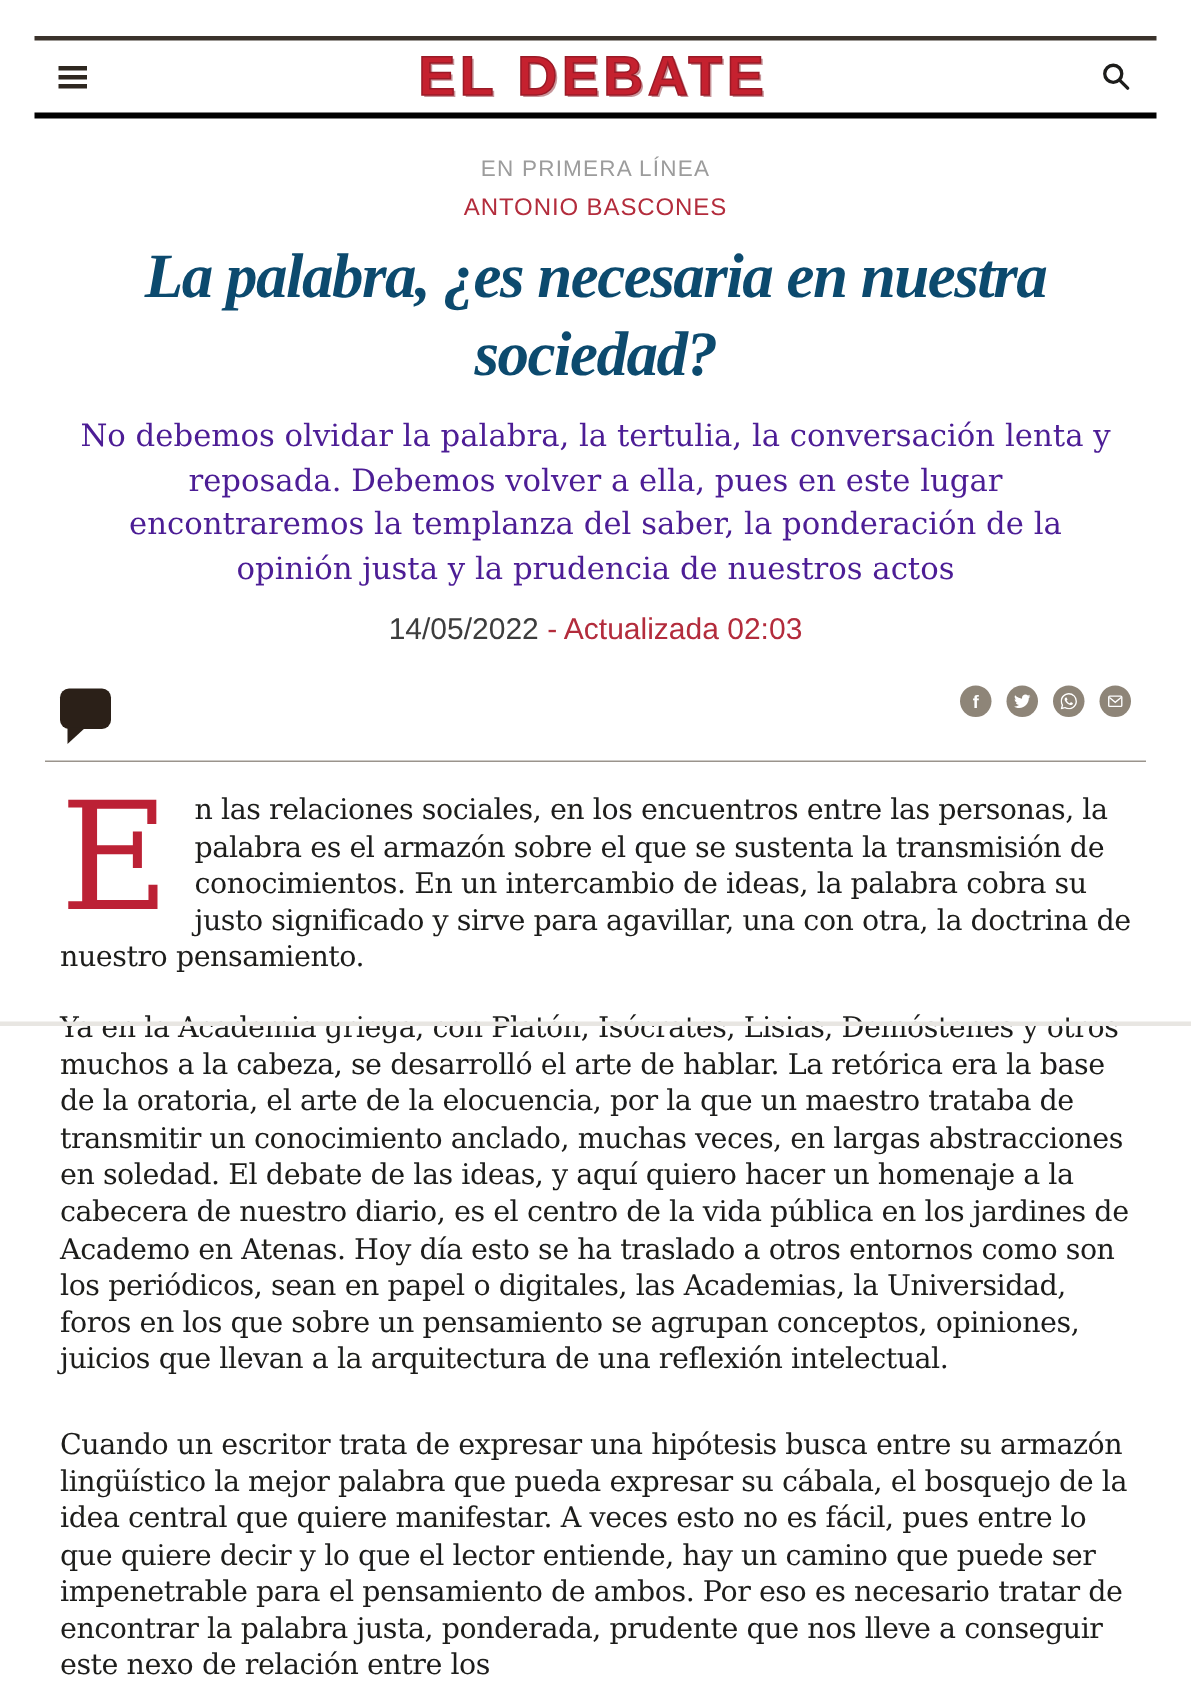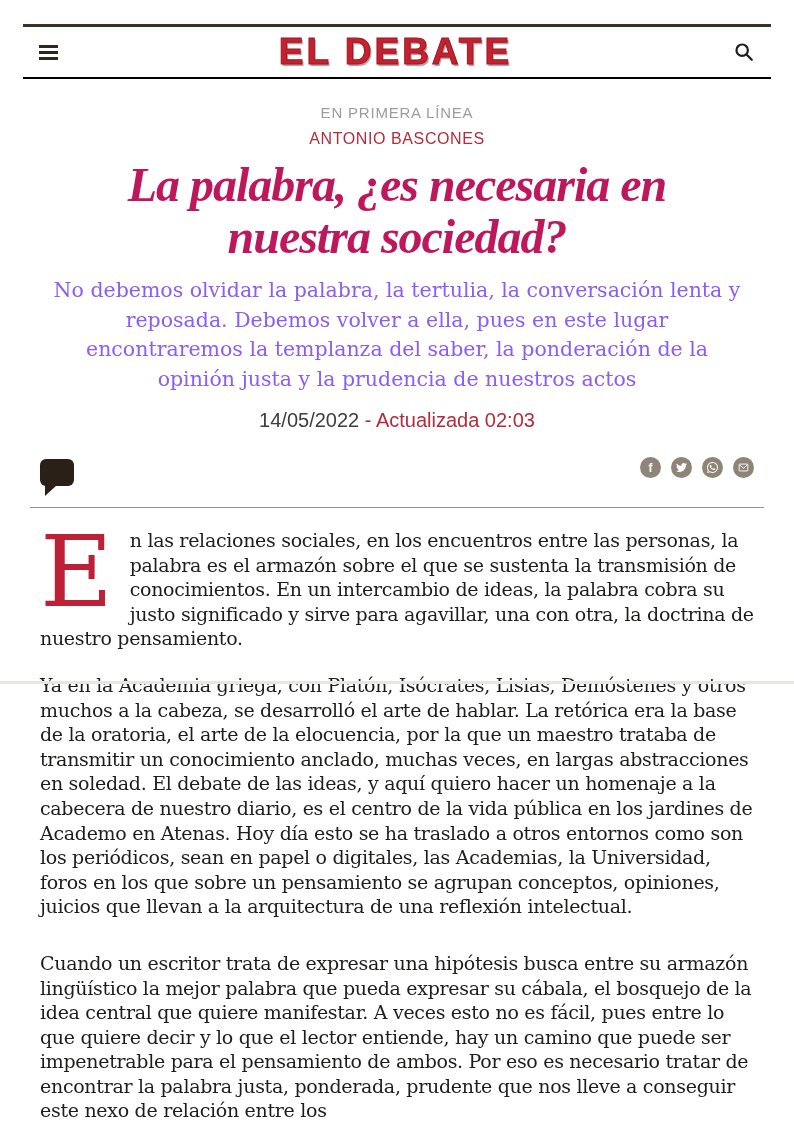--- a/index.html
+++ b/index.html
@@ -8,21 +8,21 @@
     width: 794px; height: 1123px;
     position: relative; overflow: hidden;
     font-family: "Liberation Sans", sans-serif;
     color: #1d1d1b;
   }
 
   
   .top-rule { margin: 24px 23px 0; height: 3px; background: #3a322b; }
   .site-header {
     margin: 0 23px; height: 52px;
-    border-bottom: 2px solid #000000;
+    border-bottom: 4px solid #000000;
     display: flex; align-items: center; justify-content: space-between;
     padding: 0 16px;
   }
   .hamburger { width: 19px; cursor: pointer; }
   .hamburger span { display: block; height: 3px; background: #2e2720; margin: 3px 0; }
   .logo {
     font-family: "Liberation Sans", sans-serif;
     font-weight: 800; font-size: 37px; letter-spacing: 3px;
     color: #c5212f;
     -webkit-text-stroke: 1px #9a1a27;
@@ -38,27 +38,27 @@
     margin-top: 25px; font-size: 15px; letter-spacing: .8px;
     color: #9c9c9c; font-weight: 400;
   }
   .author {
     margin-top: 9px; font-size: 16px; letter-spacing: .6px;
     color: #b32c3c; font-weight: 400; cursor: pointer; display: inline-block;
   }
   .headline {
     margin: 11px auto 0; max-width: 640px;
     font-family: "Liberation Serif", serif; font-style: italic; font-weight: 600;
-    font-size: 48px; line-height: 52px; letter-spacing: -1px;
-    color: #be185d;
+    font-size: 42px; line-height: 52px; letter-spacing: -1px;
+    color: #0c4a6e;
   }
   .standfirst {
     margin: 13px auto 0; max-width: 700px;
     font-family: "DejaVu Serif", serif;
-    font-size: 20.5px; line-height: 29.5px; color: #8b5cf6;
+    font-size: 20.5px; line-height: 29.5px; color: #4c1d95;
   }
   .dateline { margin-top: 15px; font-size: 20px; color: #3d3d3d; }
   .dateline .updated { color: #b32c3c; }
 
   
   .share-row {
     margin: 24px 40px 0; height: 37px;
     display: flex; align-items: flex-start; justify-content: space-between;
   }
   .comments-btn { position: relative; width: 34px; height: 27px; margin-top: 3px;

